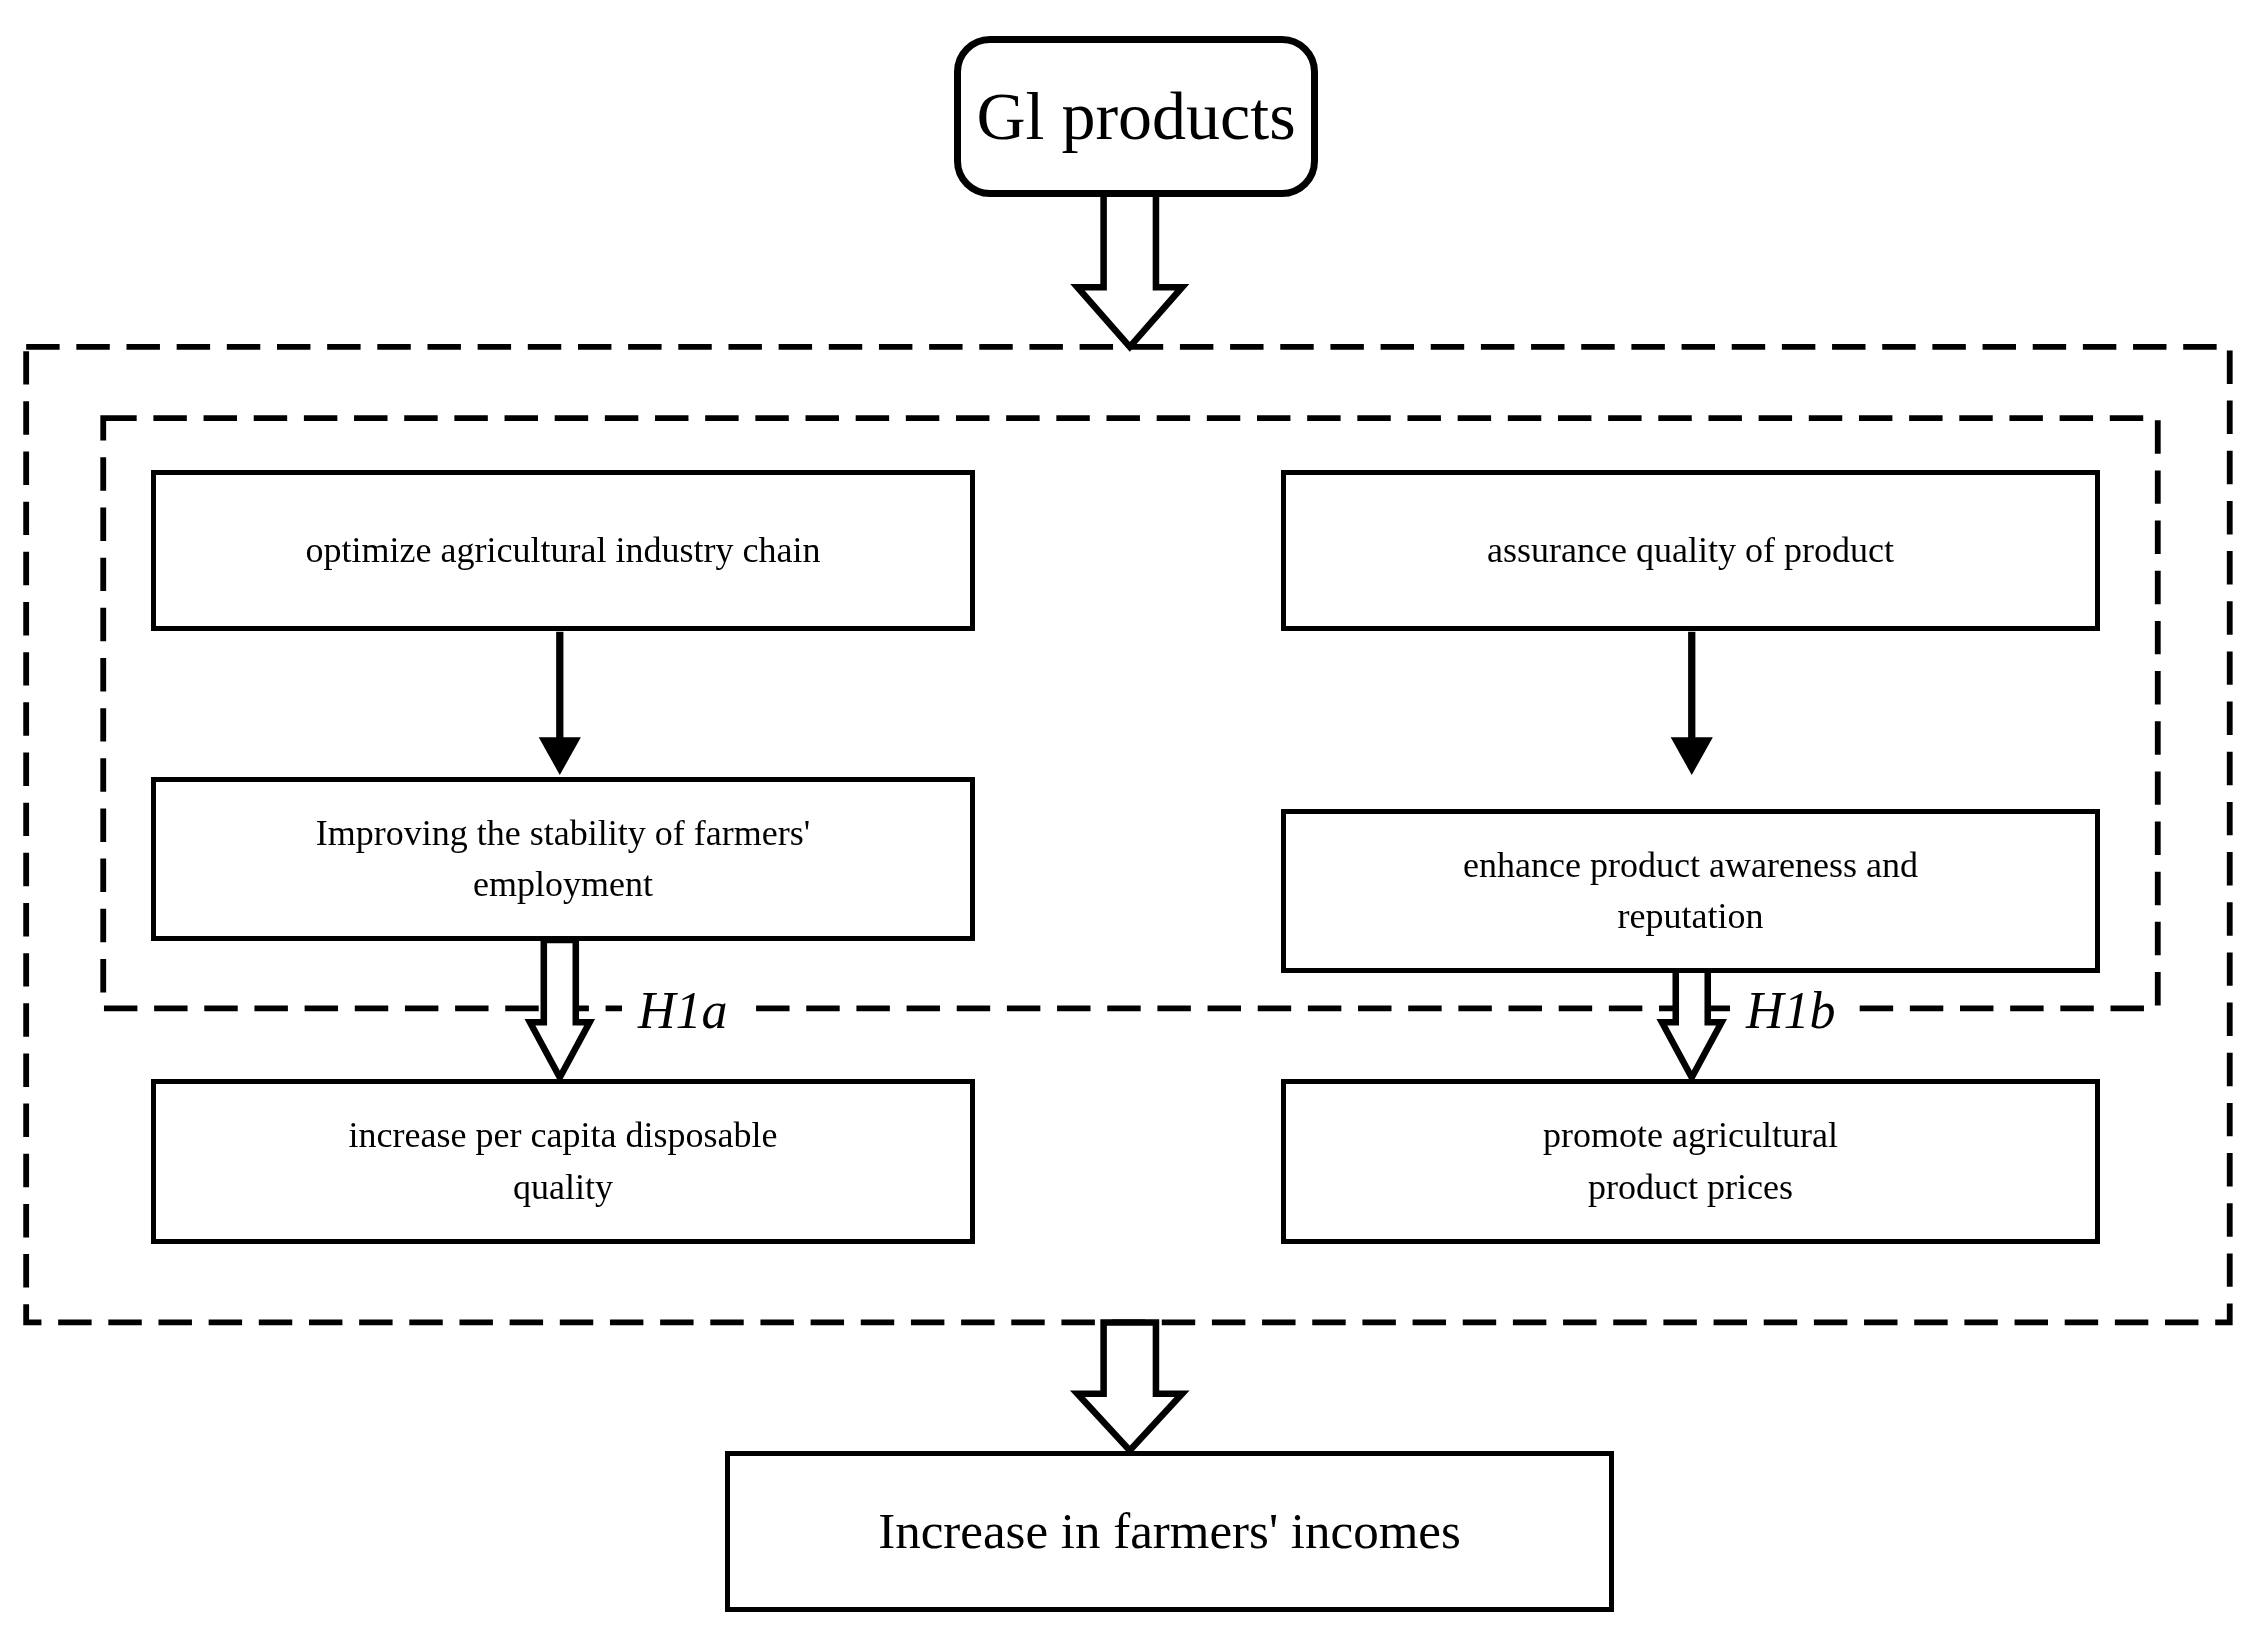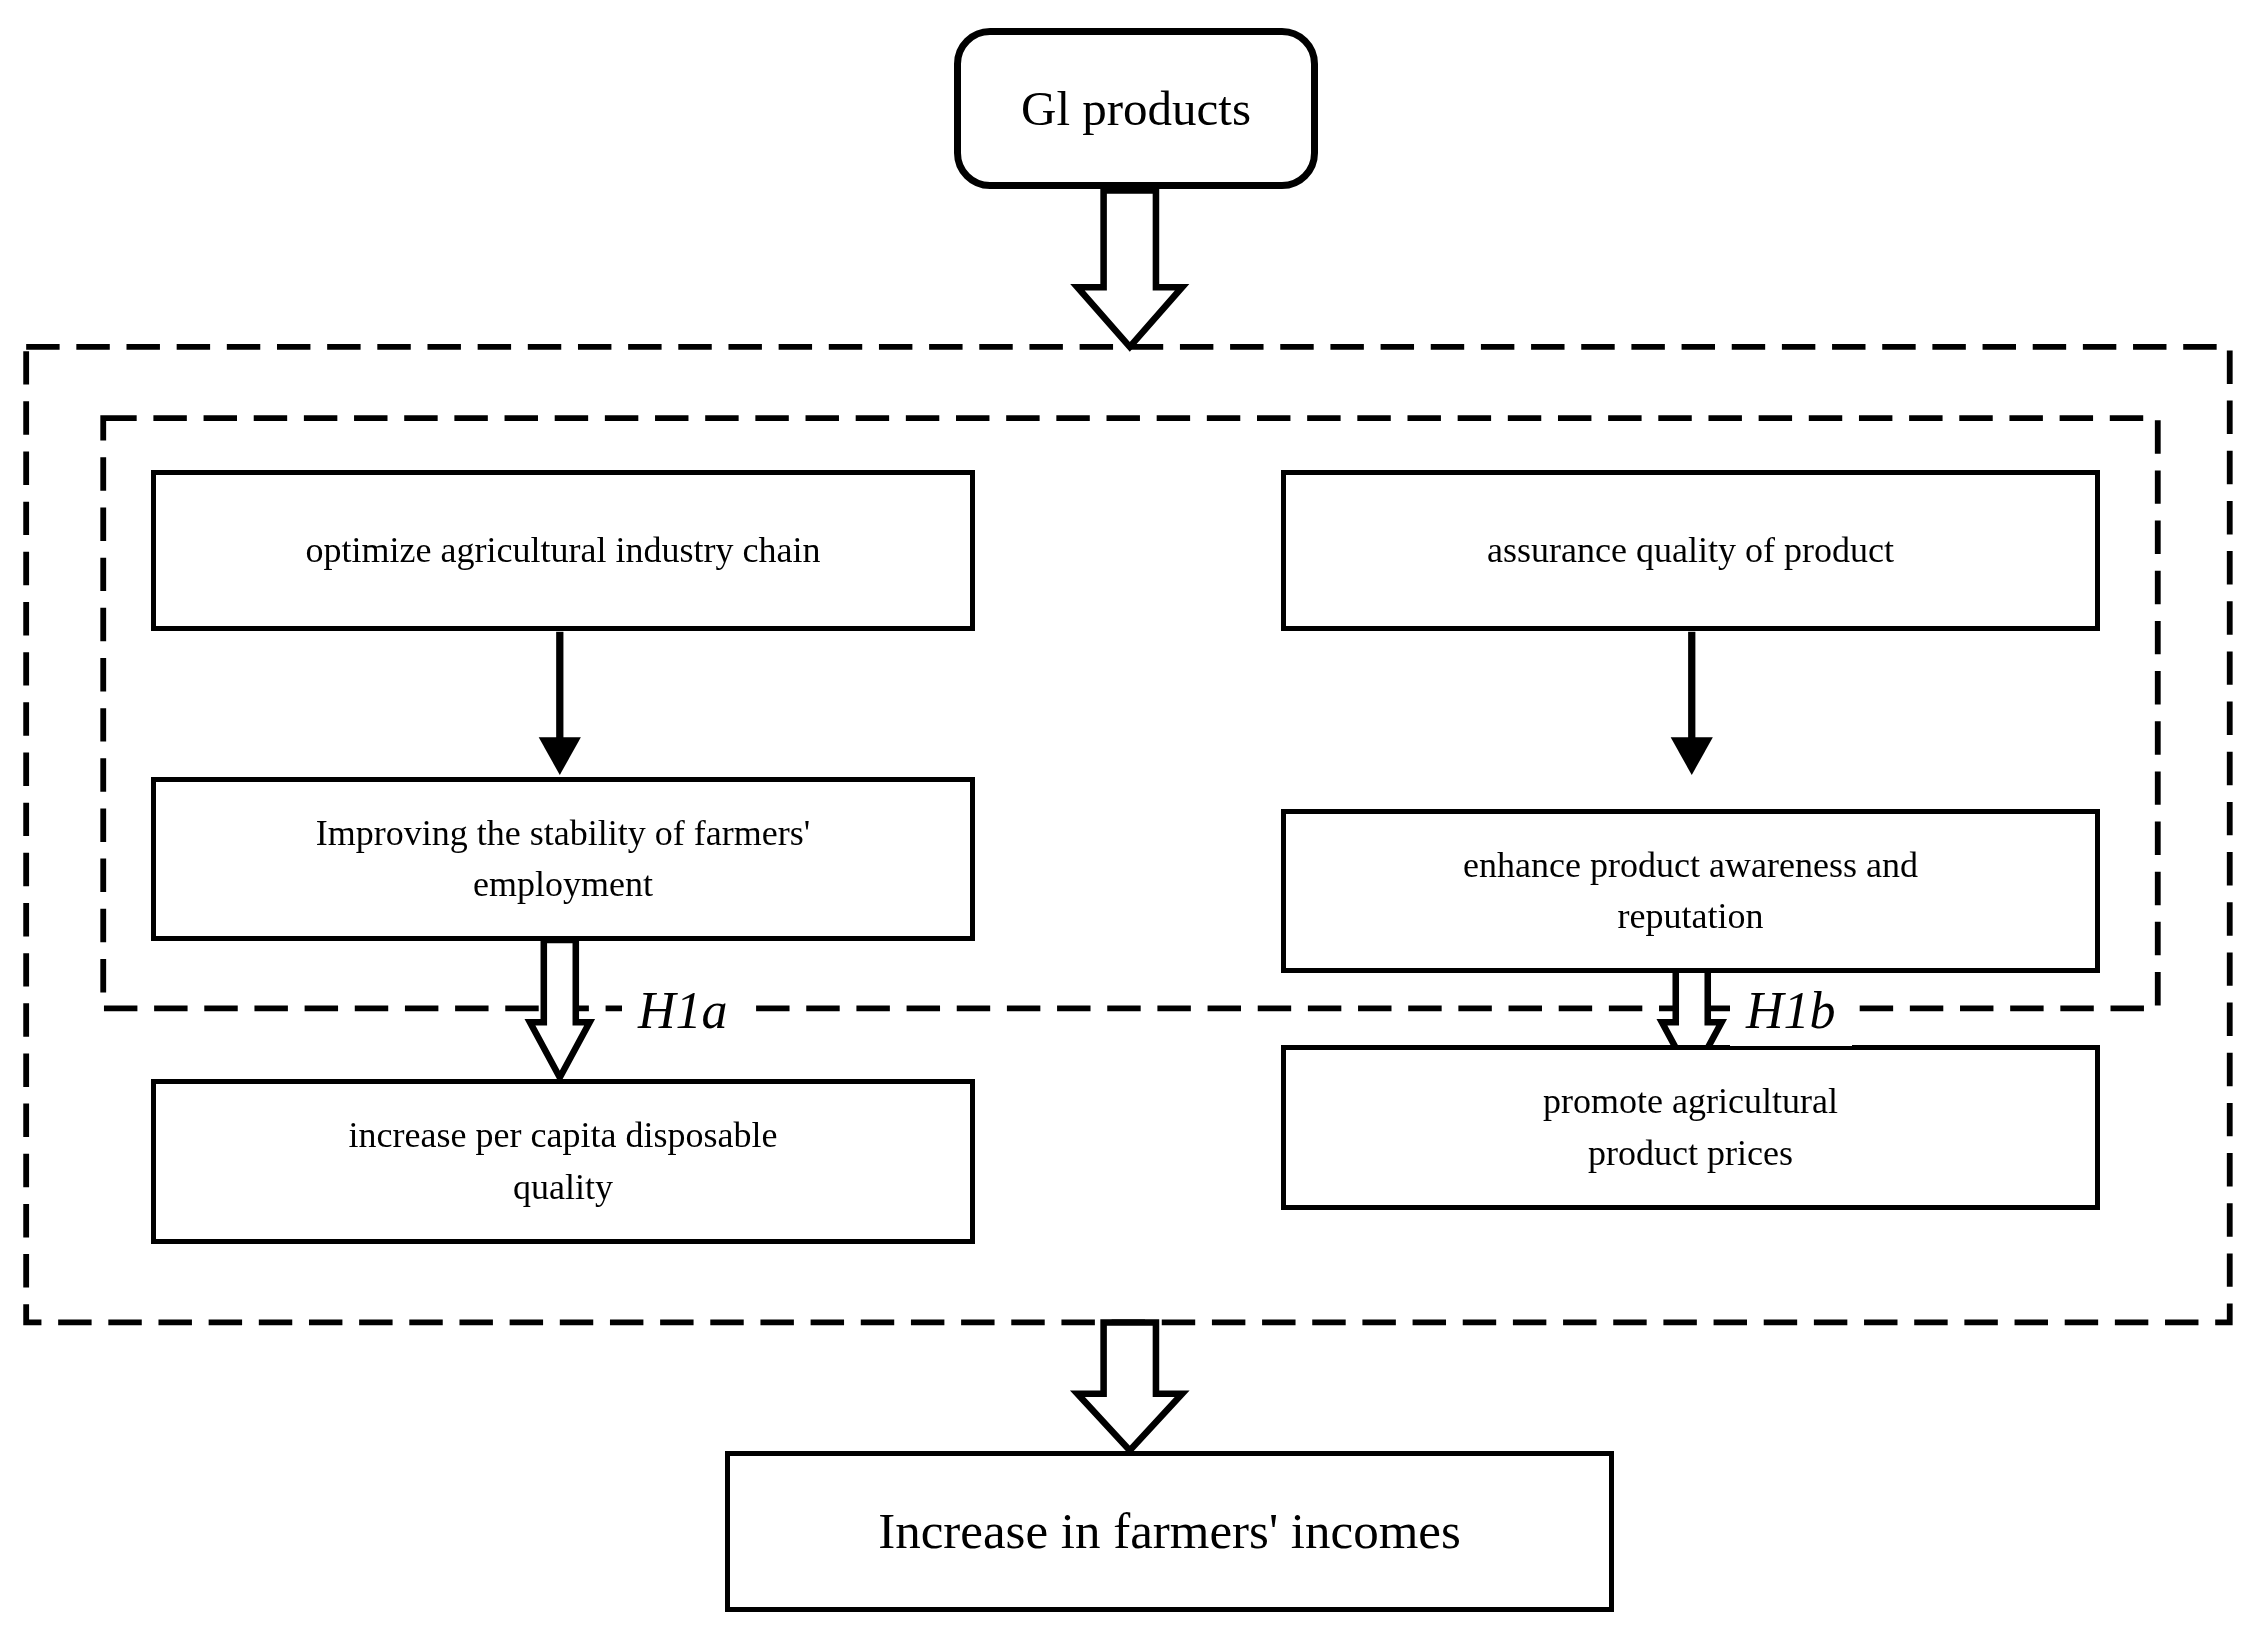--- a/index.html
+++ b/index.html
@@ -26,40 +26,41 @@
     justify-content: center;
     text-align: center;
     font-size: 36px;
     line-height: 1.42;
     white-space: pre-line;
   }
   .node.one-line { white-space: nowrap; }
   .rounded {
     border-width: 7.3px;
     border-radius: 36px;
-    font-size: 49px;
+    font-size: 68px;
+    margin-top: 8px;
   }
   .hyp-label {
     position: absolute;
     background: #ffffff;
     font-size: 52px;
     line-height: 70px;
     height: 70px;
     padding: 0 16px;
     white-space: nowrap;
     font-style: italic;
   }
   
   #gi-box        { left: 954px; top: 28px;   width: 364px;  height: 161px; }
   #row1-left     { left: 151px;  top: 470px;  width: 824px; height: 161px; }
   #row1-right    { left: 1281px; top: 470px;  width: 819px; height: 161px; }
   #row2-left     { left: 151px;  top: 777px; width: 824px; height: 164px; }
   #row2-right    { left: 1281px; top: 809px; width: 819px; height: 164px; }
   #row3-left     { left: 151px;  top: 1079px; width: 824px; height: 165px; }
-  #row3-right    { left: 1281px; top: 1045px; width: 819px; height: 165px; }
+  #row3-right    { left: 1281px; top: 1079px; width: 819px; height: 165px; }
   #bottom-box    { left: 725px;  top: 1451px; width: 889px; height: 161px; font-size: 51px; }
   #h1a-label     { left: 622px;  top: 976px; }
   #h1b-label     { left: 1730px; top: 976px; }
 </style>
 </head>
 <body>
 
 <div id="stage">
 
   <svg id="overlay" viewBox="0 0 3110 2253" xmlns="http://www.w3.org/2000/svg">

